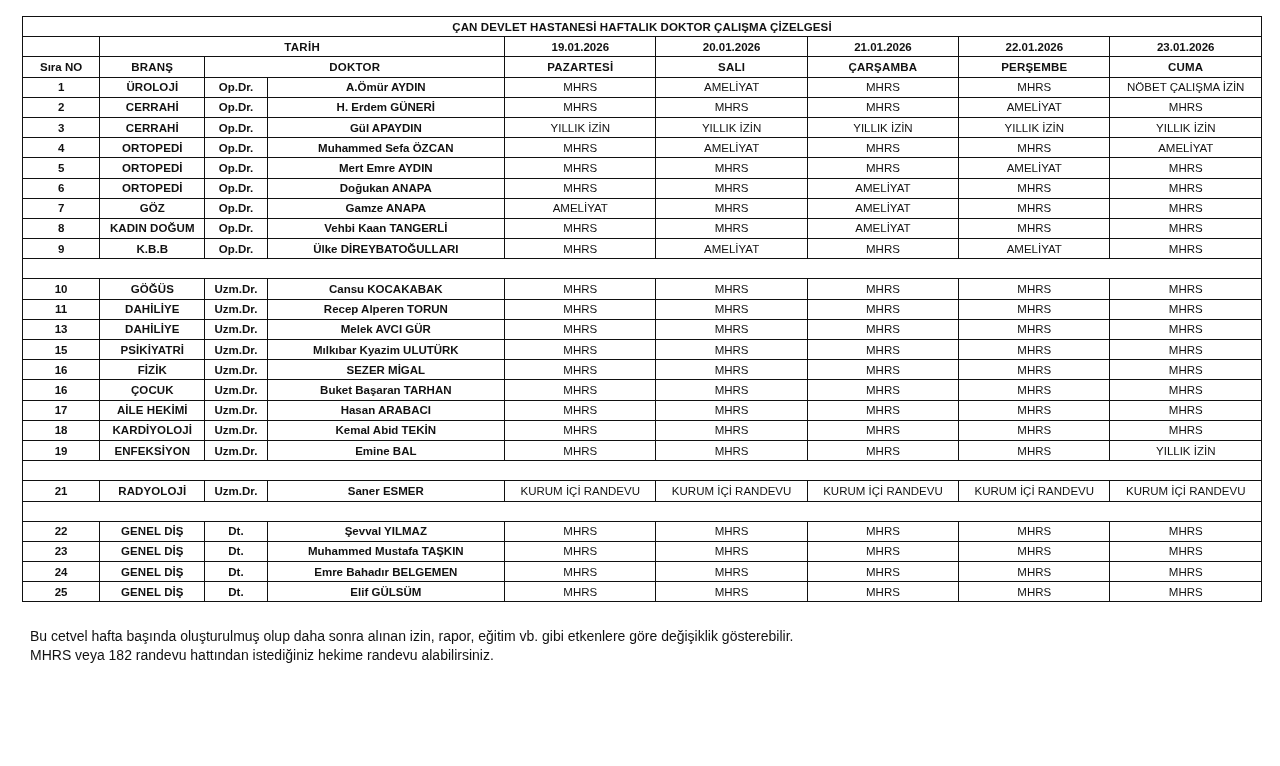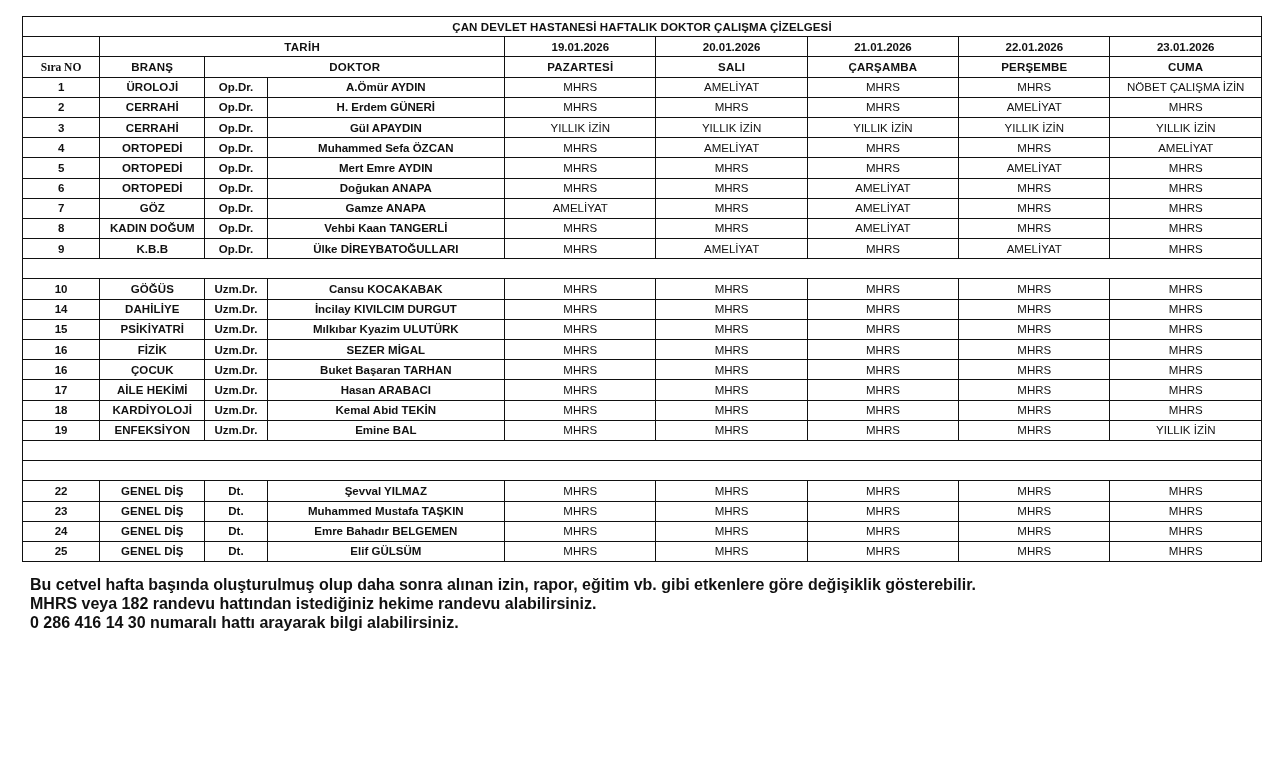--- a/index.html
+++ b/index.html
@@ -60,21 +60,20 @@
     height:24px;
     font-size:14px;
     font-weight:bold;
     color:#7b2222;
   }
   .hdr-no{
     height:24px;
     font-size:13.5px;
     font-weight:bold;
     color:#1d6b5b;
-    font-family:Liberation Serif, serif;
   }
   .hdr-brans{
     height:24px;
     font-size:13.5px;
     font-weight:bold;
     color:#7030a0;
     letter-spacing:.2px;
   }
   .hdr-doktor{
     height:24px;
@@ -109,26 +108,26 @@
   .day-cell{font-size:11.5px;color:#111;}
   .g{background:#c9edce;}
   .p{background:#fac0c8;}
   .spacer td{
     height:18px;background:#fff;border-left:1.5px solid #111;
     border-right:1.5px solid #111;border-top:1.5px solid #111;
     border-bottom:1.5px solid #111;
   }
   
   .footer{
-    margin-top:13px;
+    margin-top:25px;
     padding-left:8px;
-    font-size:16px;
+    font-size:14px;
     color:#111;
     line-height:19px;
-    font-weight:700;
+    font-weight:400;
   }
   .footer div{white-space:nowrap;}
 </style>
 </head>
 <body>
 
 <div class="page">
 
   <table class="sched">
     <colgroup>
@@ -273,24 +272,35 @@
           <td class="brans-cell">GÖĞÜS</td>
           <td class="title-col">Uzm.Dr.</td>
           <td class="doctor-cell">Cansu KOCAKABAK</td>
           <td class="day-cell g">MHRS</td>
           <td class="day-cell g">MHRS</td>
           <td class="day-cell g">MHRS</td>
           <td class="day-cell g">MHRS</td>
           <td class="day-cell g">MHRS</td>
         </tr>
         <tr>
-          <td class="no-cell">14</td>
+          <td class="no-cell">11</td>
           <td class="brans-cell">DAHİLİYE</td>
           <td class="title-col">Uzm.Dr.</td>
-          <td class="doctor-cell">İncilay KIVILCIM DURGUT</td>
+          <td class="doctor-cell">Recep Alperen TORUN</td>
+          <td class="day-cell g">MHRS</td>
+          <td class="day-cell g">MHRS</td>
+          <td class="day-cell g">MHRS</td>
+          <td class="day-cell g">MHRS</td>
+          <td class="day-cell g">MHRS</td>
+        </tr>
+        <tr>
+          <td class="no-cell">13</td>
+          <td class="brans-cell">DAHİLİYE</td>
+          <td class="title-col">Uzm.Dr.</td>
+          <td class="doctor-cell">Melek AVCI GÜR</td>
           <td class="day-cell g">MHRS</td>
           <td class="day-cell g">MHRS</td>
           <td class="day-cell g">MHRS</td>
           <td class="day-cell g">MHRS</td>
           <td class="day-cell g">MHRS</td>
         </tr>
         <tr>
           <td class="no-cell">15</td>
           <td class="brans-cell">PSİKİYATRİ</td>
           <td class="title-col">Uzm.Dr.</td>
@@ -351,20 +361,31 @@
           <td class="title-col">Uzm.Dr.</td>
           <td class="doctor-cell">Emine BAL</td>
           <td class="day-cell g">MHRS</td>
           <td class="day-cell g">MHRS</td>
           <td class="day-cell g">MHRS</td>
           <td class="day-cell g">MHRS</td>
           <td class="day-cell p">YILLIK İZİN</td>
         </tr>
         <tr class="spacer">
           <td colspan="9"></td>
+        </tr>
+        <tr>
+          <td class="no-cell">21</td>
+          <td class="brans-cell">RADYOLOJİ</td>
+          <td class="title-col">Uzm.Dr.</td>
+          <td class="doctor-cell">Saner ESMER</td>
+          <td class="day-cell g">KURUM İÇİ RANDEVU</td>
+          <td class="day-cell g">KURUM İÇİ RANDEVU</td>
+          <td class="day-cell g">KURUM İÇİ RANDEVU</td>
+          <td class="day-cell g">KURUM İÇİ RANDEVU</td>
+          <td class="day-cell g">KURUM İÇİ RANDEVU</td>
         </tr>
         <tr class="spacer">
           <td colspan="9"></td>
         </tr>
         <tr>
           <td class="no-cell">22</td>
           <td class="brans-cell">GENEL DİŞ</td>
           <td class="title-col">Dt.</td>
           <td class="doctor-cell">Şevval YILMAZ</td>
           <td class="day-cell g">MHRS</td>
@@ -405,16 +426,15 @@
           <td class="day-cell g">MHRS</td>
           <td class="day-cell g">MHRS</td>
           <td class="day-cell g">MHRS</td>
         </tr>
       </tbody>
   </table>
 
   <div class="footer">
     <div>Bu cetvel hafta başında oluşturulmuş olup daha sonra alınan izin, rapor, eğitim vb. gibi etkenlere göre değişiklik gösterebilir.</div>
     <div>MHRS veya 182 randevu hattından istediğiniz hekime randevu alabilirsiniz.</div>
-    <div>0 286 416 14 30 numaralı hattı arayarak bilgi alabilirsiniz.</div>
   </div>
 
 </div>
 
 </body></html>

